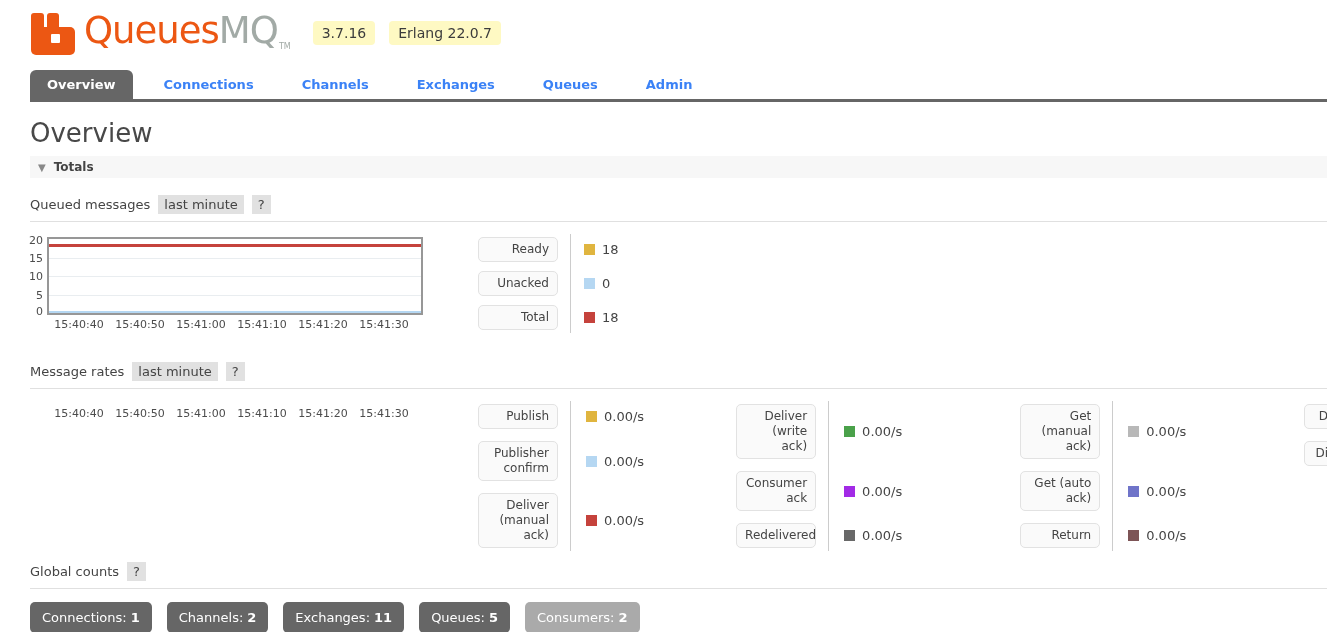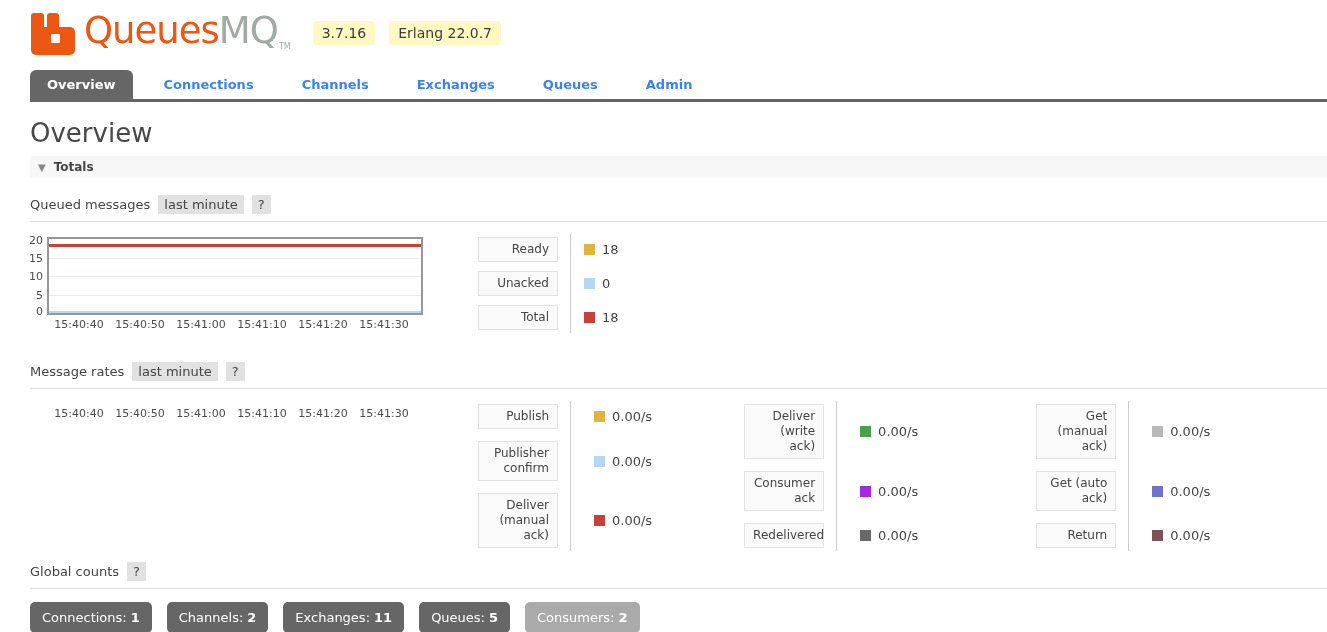--- a/index.html
+++ b/index.html
@@ -60,37 +60,37 @@
   .sline.thick { height:3px; }
   .ytick { position:absolute; right:calc(100% + 6px); font-size:11px; color:#4c4c4c; white-space:nowrap; }
   .xticks { position:relative; margin-left:19px; height:16px; margin-top:3px; }
   .xticks span { position:absolute; transform:translateX(-50%); font-size:11px; color:#4c4c4c; white-space:nowrap; }
 
   
   .lcol { position:relative; display:flex; flex-direction:column; }
   .lcol .vline { position:absolute; top:-3px; bottom:-3px; width:1px; background:#ccc; }
   .lrow { display:flex; align-items:center; }
   .lbtn {
-    background:#fafafa; border:1px solid #e2e2e2; border-radius:0;
+    background:#fafafa; border:1px solid #e2e2e2; border-radius:5px;
     color:#444; font-size:12px; line-height:15px; text-align:right;
     padding:4px 8px; cursor:pointer;
   }
   .lval { display:flex; align-items:center; gap:7px; font-size:13px; color:#444; }
   .swatch { width:11px; height:11px; flex:none; }
 
   .legend-q { margin-left:36px; gap:9px; }
   .legend-q .lbtn { width:80px; }
   .legend-q .vline { left:92px; }
   .legend-q .lval { margin-left:26px; }
 
   .mr-legend { display:flex; }
   .lcol.mr { gap:12px; }
   .lcol.mr .lbtn { width:80px; }
   .lcol.mr .vline { left:92px; }
-  .lcol.mr .lval { margin-left:36px; }
+  .lcol.mr .lval { margin-left:28px; }
   .col-a { margin-left:36px; }
   .col-b { margin-left:92px; }
   .col-b .lbtn { width:78px; }
   .col-c { margin-left:118px; }
   .col-c .lbtn { width:84px; }
   .col-c .vline { left:96px; }
   .col-c .lval { margin-left:24px; }
   .col-d { margin-left:118px; }
   .col-d .lbtn { width:78px; }
 

